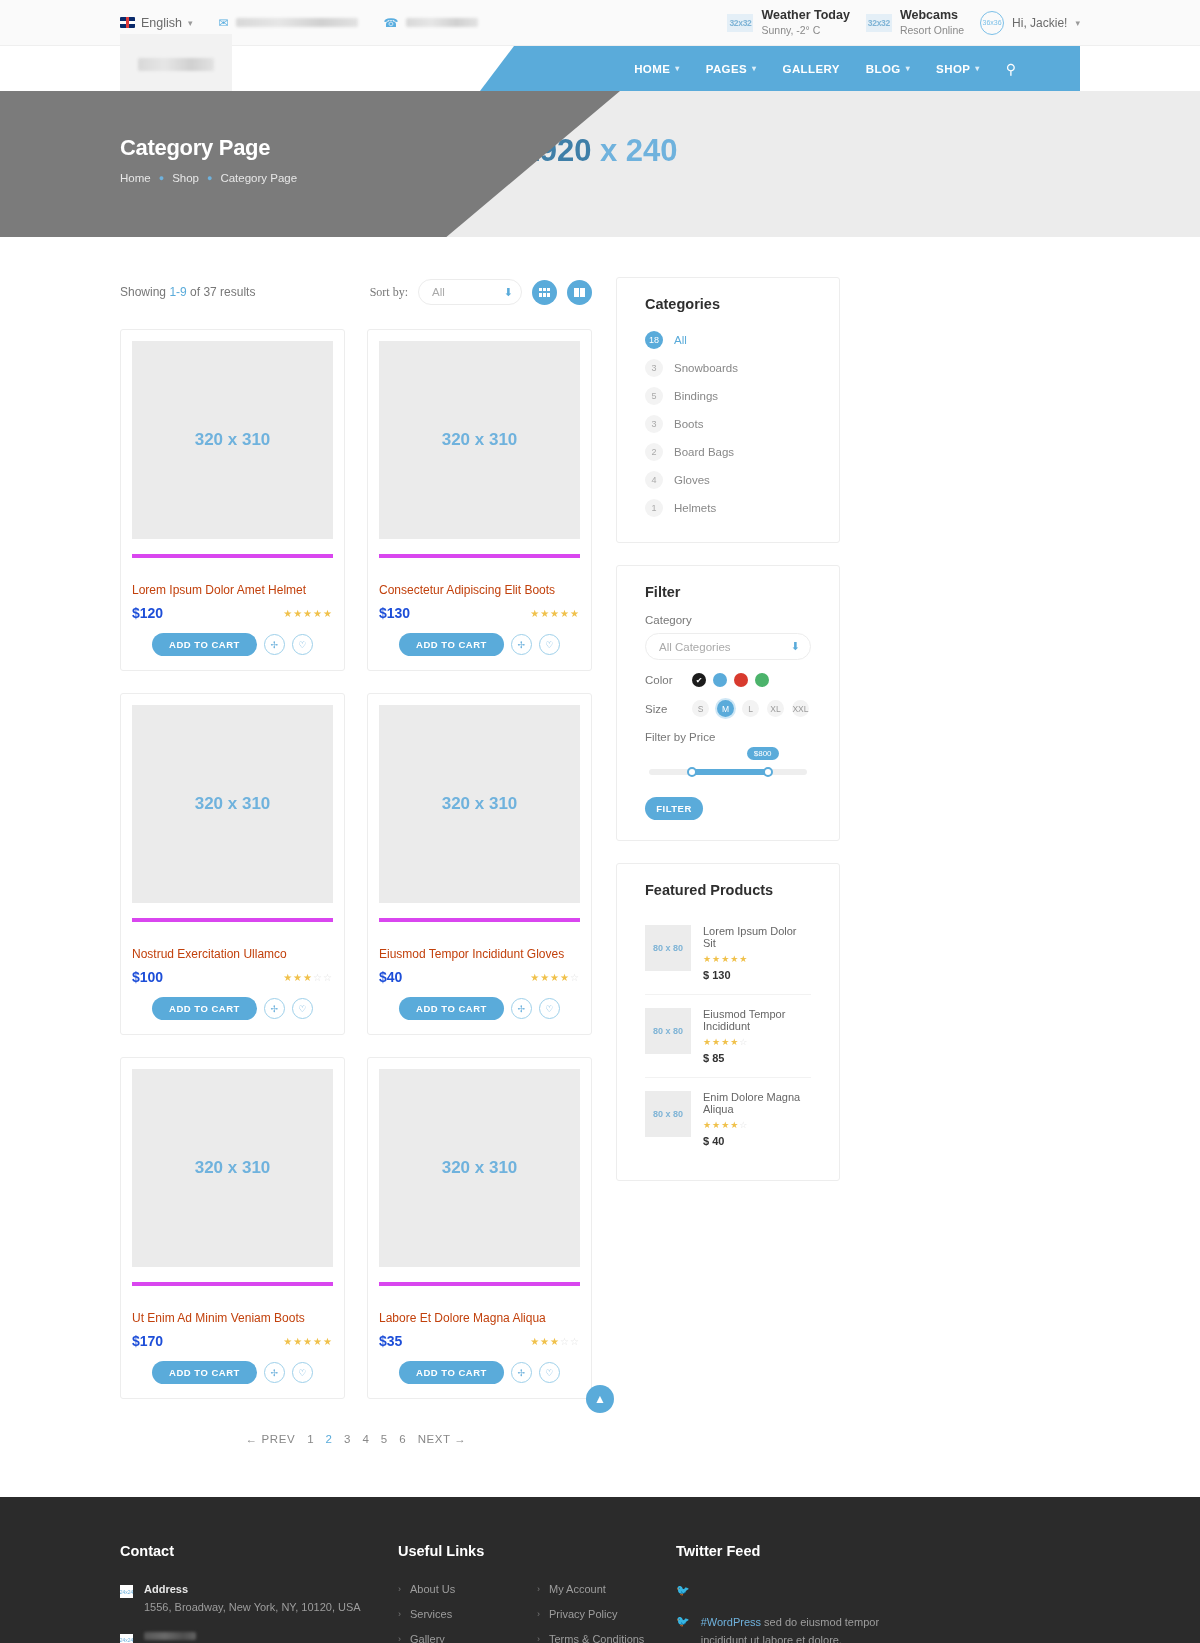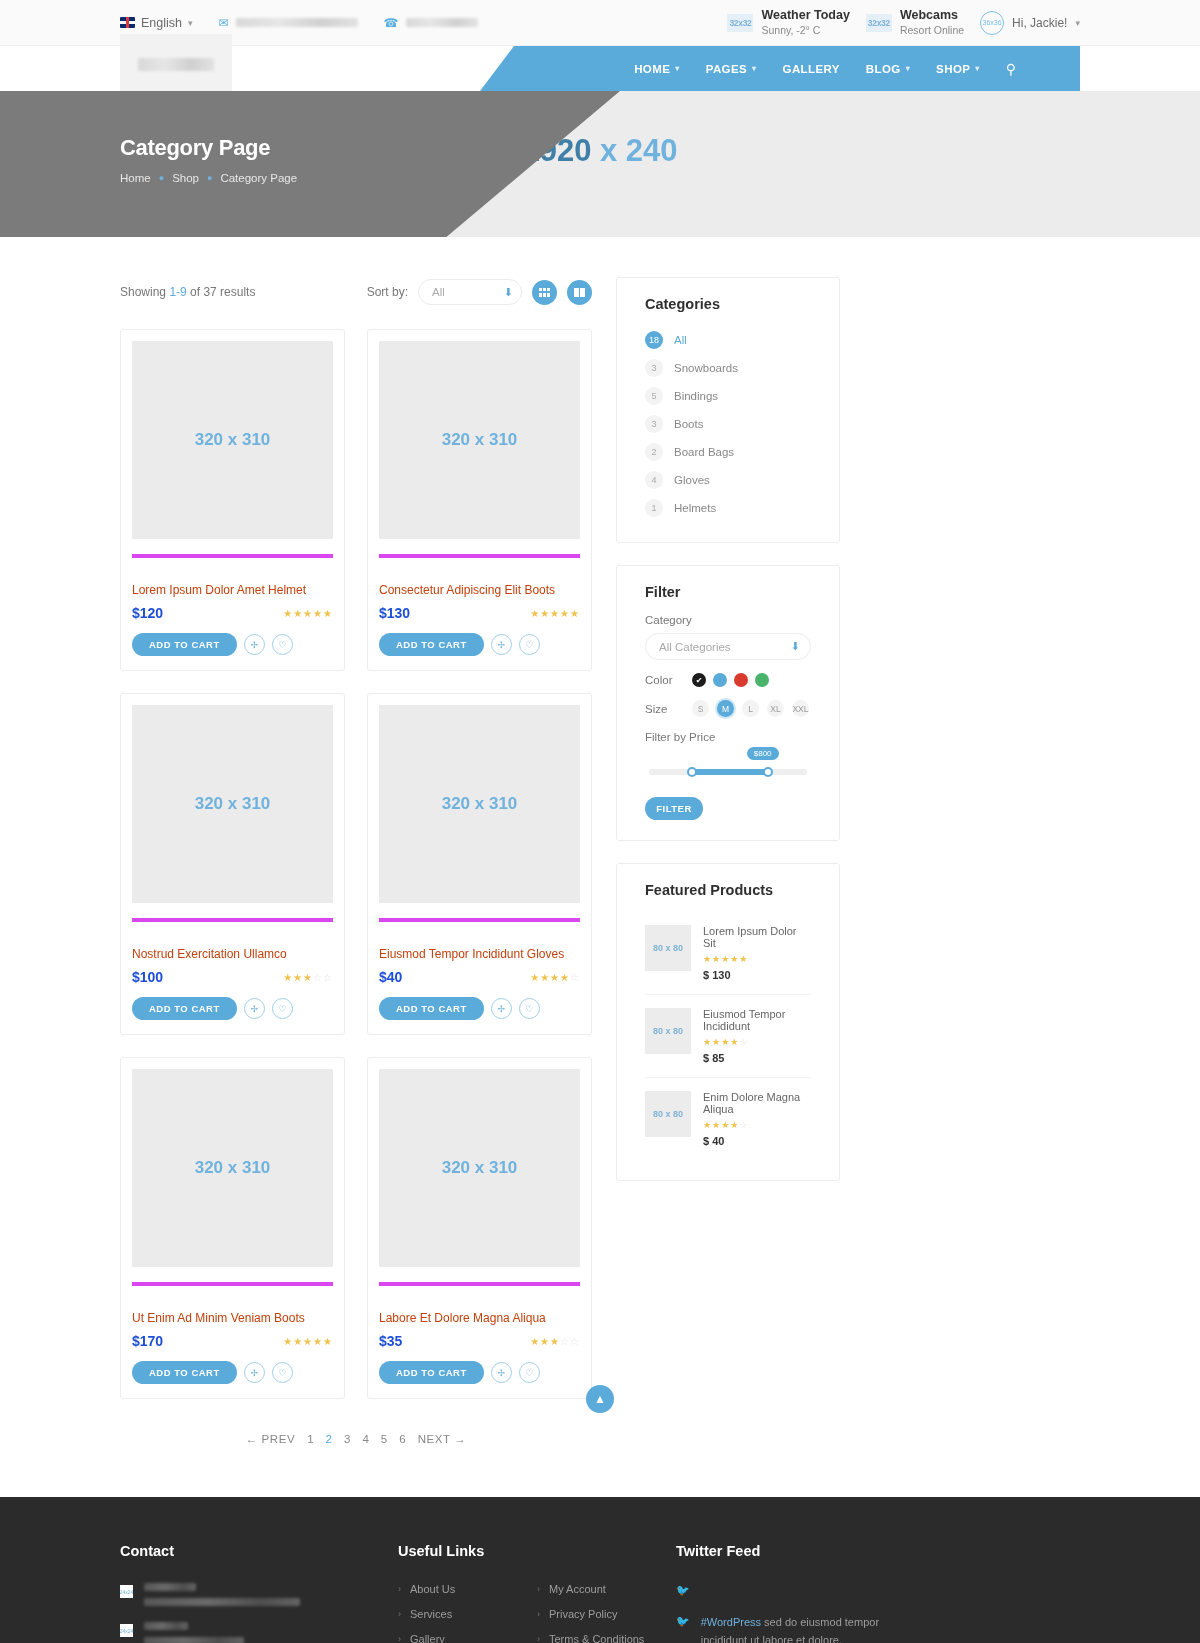--- a/index.html
+++ b/index.html
@@ -65,21 +65,21 @@
 
   
   .main { width:960px; margin:0 auto; padding-top:40px; display:flex; gap:24px; align-items:flex-start; }
   .col-left { width:472px; }
   .col-right { width:224px; }
 
   .toolbar { display:flex; align-items:center; height:30px; margin-bottom:22px; }
   .showing { font-size:12px; color:#777; }
   .showing b { color:#5aabda; font-weight:normal; }
   .tb-r { margin-left:auto; display:flex; align-items:center; gap:10px; }
-  .sortlbl { font-size:12px; color:#777; }
+  .sortlbl { font-size:12px; color:#777;font-family:Liberation Serif, serif; }
   .select { width:104px; height:26px; border:1px solid #ececec; border-radius:13px; background:#fff;
             display:flex; align-items:center; padding:0 8px 0 13px; font-size:11.5px; color:#aaa; }
   .select .caret { margin-left:auto; color:#5aabda; font-size:11px; }
   .vbtn { width:25px; height:25px; border-radius:50%; background:#5aabda;
           display:flex; align-items:center; justify-content:center; }
   .grid-ico { width:11px; height:9px; display:grid; grid-template-columns:repeat(3,1fr);
               grid-template-rows:repeat(2,1fr); gap:1.2px; }
   .grid-ico i { background:#fff; display:block; }
   .list-ico { width:11px; height:9px; display:grid; grid-template-columns:1fr 1fr; gap:1.5px; }
   .list-ico i { background:#fff; display:block; }
@@ -87,21 +87,21 @@
   
   .prods { display:grid; grid-template-columns:1fr 1fr; gap:22px; }
   .card { background:#fff; border:1px solid #ededed; border-radius:3px; padding:11px 11px 14px; }
   .thumb { height:198px; background:#ebebeb; display:flex; align-items:center; justify-content:center;
            font-size:17px; font-weight:bold; color:#6fb2dd; }
   .pname { font-size:12px; color:#c2410c; margin:15px 0 0; padding-top:25px; border-top:4px solid #d946ef; }
   .prow { display:flex; align-items:center; margin-top:8px; }
   .price { font-size:14px; font-weight:bold; color:#1d4ed8; }
   .stars { margin-left:auto; font-size:10px; color:#f0c14b; letter-spacing:1px; }
   .stars .off { color:#e3e3e3; }
-  .arow { display:flex; align-items:center; margin-top:12px; }
+  .arow { display:flex; align-items:center; margin-top:12px;justify-content:center; }
   .atc { background:#5aabda; color:#fff; font-size:9.5px; font-weight:bold; letter-spacing:.5px;
          border-radius:13px; height:23px; padding:0 17px; display:flex; align-items:center; }
   .circ { width:21px; height:21px; border-radius:50%; border:1px solid #9ed0ea; color:#6fb2dd;
           display:flex; align-items:center; justify-content:center; font-size:9px; margin-left:7px; }
   .arow .circ:first-of-type { margin-left:auto; }
 
   
   .pager { display:flex; align-items:center; justify-content:center; gap:12px; margin:34px 0 0;
            font-size:11.5px; color:#888; }
   .pager .pg { color:#888; }
@@ -492,20 +492,27 @@
 
   <div class="totop">▲</div>
 
   <div class="footer">
     <div class="footer-inner">
       <div class="fcol-1">
         <h4>Contact</h4>
         <div class="frw">
           <span class="f-ico">24x24</span>
           <span>
+            <div class="f-ttl">Address</div>
+            <div class="f-txt">1556, Broadway, New York, NY, 10120, USA</div>
+          </span>
+        </div>
+        <div class="frw">
+          <span class="f-ico">24x24</span>
+          <span>
             <span class="blur" style="width:52px;height:8px;display:block"></span>
             <span class="blur" style="width:156px;height:8px;display:block;margin-top:7px"></span>
           </span>
         </div>
         <div class="frw">
           <span class="f-ico">24x24</span>
           <span>
             <span class="blur" style="width:44px;height:8px;display:block"></span>
             <span class="blur" style="width:100px;height:8px;display:block;margin-top:7px"></span>
           </span>

